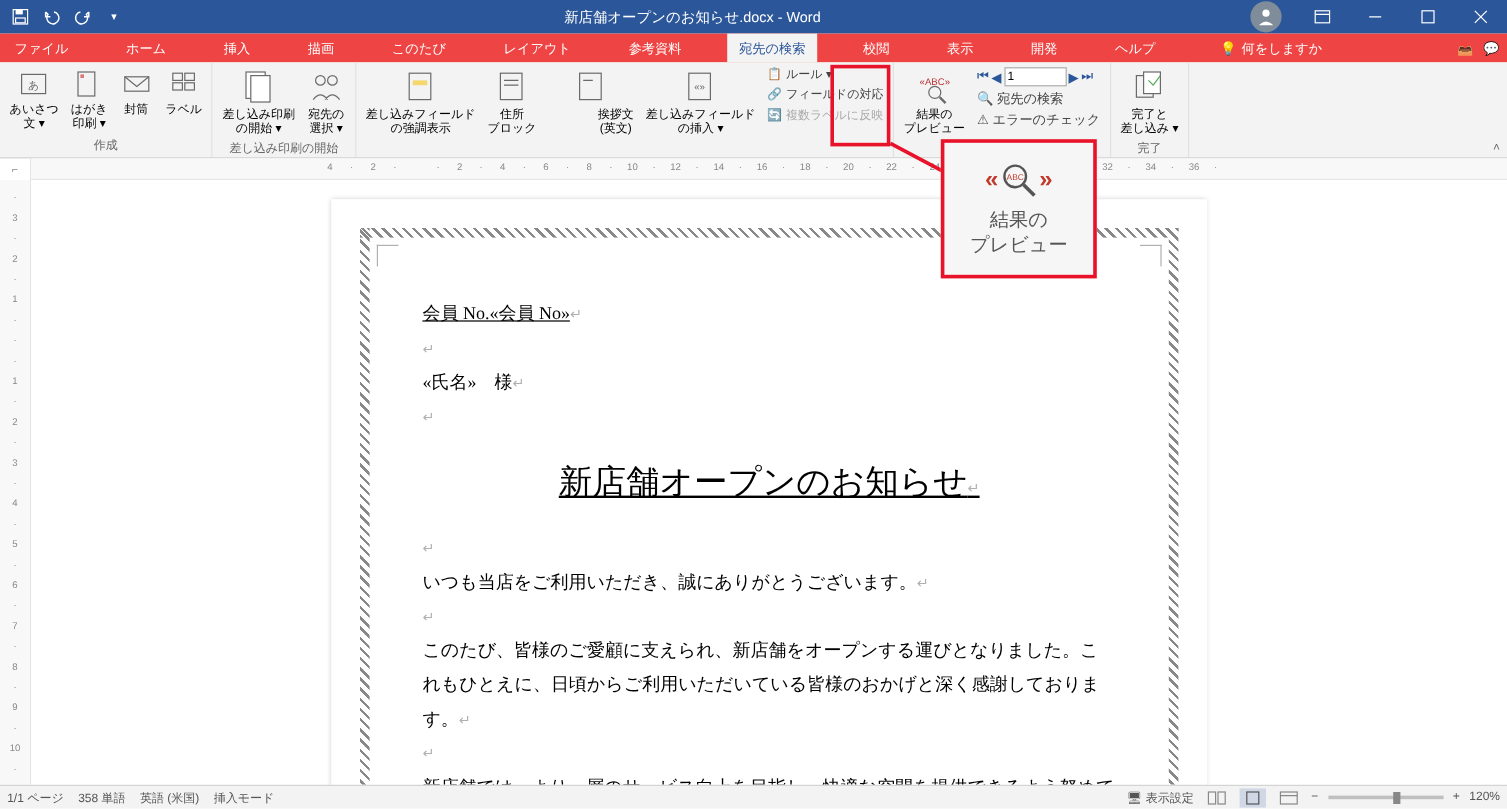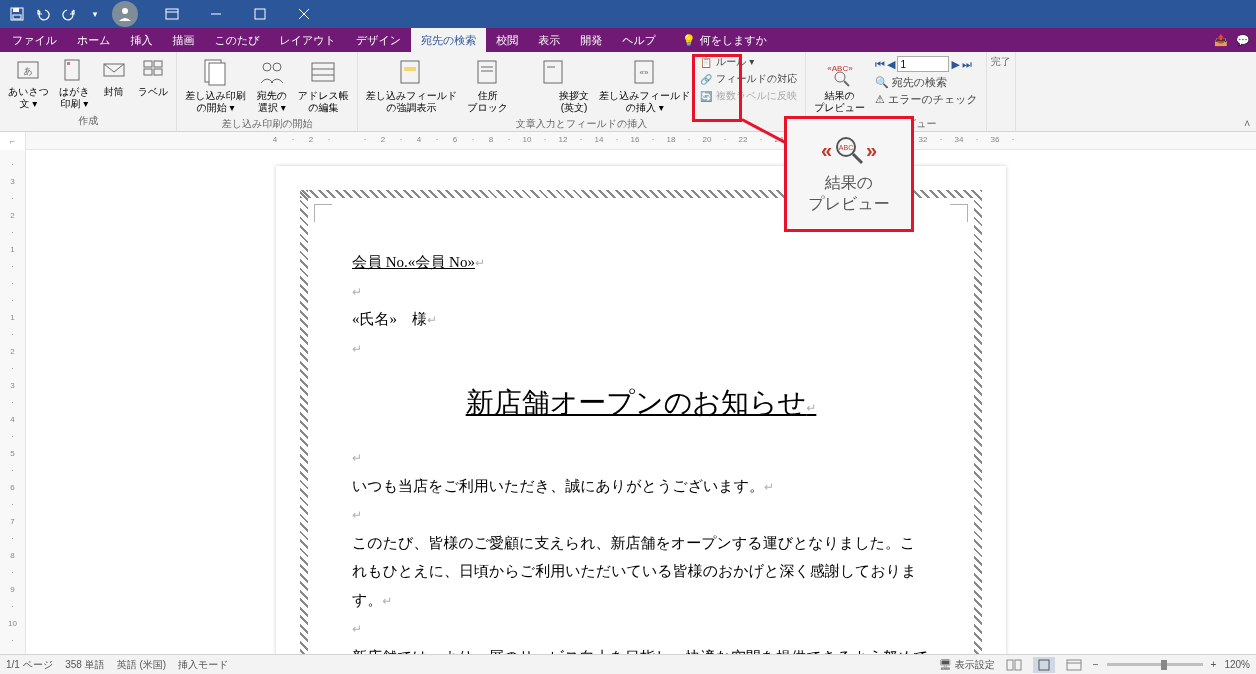--- a/index.html
+++ b/index.html
@@ -8,21 +8,21 @@
 
 .titlebar { height: 28px; background: #2b579a; display: flex; align-items: center; color: #fff; }
 .qat { display: flex; align-items: center; padding: 0 6px; gap: 4px; }
 .qat-btn { width: 22px; height: 22px; display: flex; align-items: center; justify-content: center; cursor: pointer; }
 .title-text { flex: 1; text-align: center; font-size: 12px; }
 .win-controls { display: flex; align-items: center; }
 .account-icon { width: 26px; height: 26px; border-radius: 50%; background: #7f8c9a; margin-right: 12px; display: flex; align-items: center; justify-content: center; }
 .win-btn { width: 44px; height: 28px; display: flex; align-items: center; justify-content: center; cursor: pointer; }
 
 
-.tabs { height: 24px; background: #701a75; display: flex; align-items: stretch; color: #fff; padding-left: 2px; }
+.tabs { height: 24px; background: #ef4444; display: flex; align-items: stretch; color: #fff; padding-left: 2px; gap: 28px; }
 .tab { padding: 0 10px; display: flex; align-items: center; font-size: 11px; cursor: pointer; }
 .tab.active { background: #f3f3f3; color: #2b579a; }
 .tell-me { display: flex; align-items: center; gap: 4px; margin-left: 6px; }
 .tabs-right { margin-left: auto; display: flex; align-items: center; padding-right: 6px; gap: 8px; }
 
 
 .ribbon { height: 80px; background: #f3f3f3; border-bottom: 1px solid #d4d4d4; display: flex; position: relative; }
 .group { border-right: 1px solid #e1e1e1; display: flex; flex-direction: column; padding: 2px 4px; }
 .group-content { flex: 1; display: flex; align-items: flex-start; gap: 2px; }
 .group-label { text-align: center; font-size: 10px; color: #666; padding: 1px 0; }
@@ -96,20 +96,21 @@
           <path d="M9 3 A5 5 0 1 1 4 5 L2 3 M2 3 L2 7 L6 7" fill="none" stroke="#fff" stroke-width="1.2"></path>
         </svg>
       </div>
     <div class="qat-btn">
         <svg width="14" height="14" viewBox="0 0 14 14">
           <path d="M5 3 A5 5 0 1 0 10 5 L12 3 M12 3 L12 7 L8 7" fill="none" stroke="#fff" stroke-width="1.2"></path>
         </svg>
       </div>
     <div class="qat-btn" style="font-size:9px;color:#fff;">▾</div>
   </div>
+  <div class="title-text">新店舗オープンのお知らせ.docx - Word</div>
   <div class="win-controls">
     <div class="account-icon">
         <svg width="16" height="16" viewBox="0 0 16 16">
           <circle cx="8" cy="5" r="3" fill="#fff"></circle>
           <path d="M2 15 Q8 9 14 15" fill="#fff"></path>
         </svg>
       </div>
     <div class="win-btn">
         <svg width="14" height="12">
           <rect x="1" y="1" width="12" height="10" fill="none" stroke="#fff"></rect>
@@ -135,21 +136,21 @@
   </div>
 </div>
 
 <div class="tabs">
   <div class="tab">ファイル</div>
   <div class="tab">ホーム</div>
   <div class="tab">挿入</div>
   <div class="tab">描画</div>
   <div class="tab">このたび</div>
   <div class="tab">レイアウト</div>
-  <div class="tab">デザイン</div>
+  <div class="tab">参考資料</div>
   <div class="tab active">宛先の検索</div>
   <div class="tab">校閲</div>
   <div class="tab">表示</div>
   <div class="tab">開発</div>
   <div class="tab">ヘルプ</div>
   <div class="tab tell-me">
     <span>💡</span>
     <span>何をしますか</span>
   </div>
   <div class="tabs-right">
@@ -222,31 +223,20 @@
           <div class="rbtn-icon lg">
             <svg width="30" height="30">
               <circle cx="10" cy="10" r="4" fill="none" stroke="#6a6a6a"></circle>
               <circle cx="20" cy="10" r="4" fill="none" stroke="#6a6a6a"></circle>
               <path d="M4 26 Q10 18 16 26 M14 26 Q20 18 26 26" fill="none" stroke="#6a6a6a"></path>
             </svg>
           </div>
           <span style="white-space:pre-line;">宛先の
 選択 ▾</span>
         </div>
-      <div class="rbtn">
-          <div class="rbtn-icon lg">
-            <svg width="30" height="30">
-              <rect x="4" y="6" width="22" height="18" fill="none" stroke="#6a6a6a"></rect>
-              <line x1="4" y1="12" x2="26" y2="12" stroke="#6a6a6a"></line>
-              <line x1="4" y1="18" x2="26" y2="18" stroke="#6a6a6a"></line>
-            </svg>
-          </div>
-          <span style="white-space:pre-line;">アドレス帳
-の編集</span>
-        </div>
     </div>
     <div class="group-label">差し込み印刷の開始</div>
   </div>
 
   <div class="group">
     <div class="group-content">
       <div class="rbtn">
           <div class="rbtn-icon lg">
             <svg width="30" height="30">
               <rect x="5" y="4" width="18" height="22" fill="none" stroke="#6a6a6a"></rect>
@@ -295,21 +285,20 @@
         <div class="small-item">
             <span>🔗</span>
             <span>フィールドの対応</span>
           </div>
         <div class="small-item disabled">
             <span>🔄</span>
             <span>複数ラベルに反映</span>
           </div>
       </div>
     </div>
-    <div class="group-label">文章入力とフィールドの挿入</div>
   </div>
 
   <div class="group" style="min-width:170px;">
     <div class="group-content">
       <div class="rbtn">
           <div class="rbtn-icon lg">
             <svg width="30" height="30">
               <text x="15" y="14" text-anchor="middle" font-size="8" fill="#b33">«ABC»</text>
               <circle cx="15" cy="20" r="5" fill="none" stroke="#6a6a6a"></circle>
               <line x1="19" y1="24" x2="24" y2="29" stroke="#6a6a6a" stroke-width="2"></line>
@@ -333,20 +322,33 @@
         <div class="small-item">
             <span>⚠</span>
             <span>エラーのチェック</span>
           </div>
       </div>
     </div>
     <div class="group-label">結果のプレビュー</div>
   </div>
 
   <div class="group">
+    <div class="group-content">
+      <div class="rbtn">
+          <div class="rbtn-icon lg">
+            <svg width="30" height="30">
+              <rect x="4" y="6" width="14" height="18" fill="none" stroke="#6a6a6a"></rect>
+              <rect x="10" y="3" width="14" height="18" fill="#fff" stroke="#6a6a6a"></rect>
+              <path d="M14 10 L18 14 L24 6" fill="none" stroke="#5a5"></path>
+            </svg>
+          </div>
+          <span style="white-space:pre-line;">完了と
+差し込み ▾</span>
+        </div>
+    </div>
     <div class="group-label">完了</div>
   </div>
   <div class="collapse-arrow">˄</div>
 </div>
 
 <div class="ruler-area">
   <div class="ruler-corner">⌐</div>
   <div class="hruler">
     <div class="hruler-inner" id="hruler-inner"><span class="tick">4</span><span class="tick">·</span><span class="tick">2</span><span class="tick">·</span><span class="tick"></span><span class="tick">·</span><span class="tick">2</span><span class="tick">·</span><span class="tick">4</span><span class="tick">·</span><span class="tick">6</span><span class="tick">·</span><span class="tick">8</span><span class="tick">·</span><span class="tick">10</span><span class="tick">·</span><span class="tick">12</span><span class="tick">·</span><span class="tick">14</span><span class="tick">·</span><span class="tick">16</span><span class="tick">·</span><span class="tick">18</span><span class="tick">·</span><span class="tick">20</span><span class="tick">·</span><span class="tick">22</span><span class="tick">·</span><span class="tick">24</span><span class="tick">·</span><span class="tick">26</span><span class="tick">·</span><span class="tick">28</span><span class="tick">·</span><span class="tick">30</span><span class="tick">·</span><span class="tick">32</span><span class="tick">·</span><span class="tick">34</span><span class="tick">·</span><span class="tick">36</span><span class="tick">·</span></div>
   </div>

